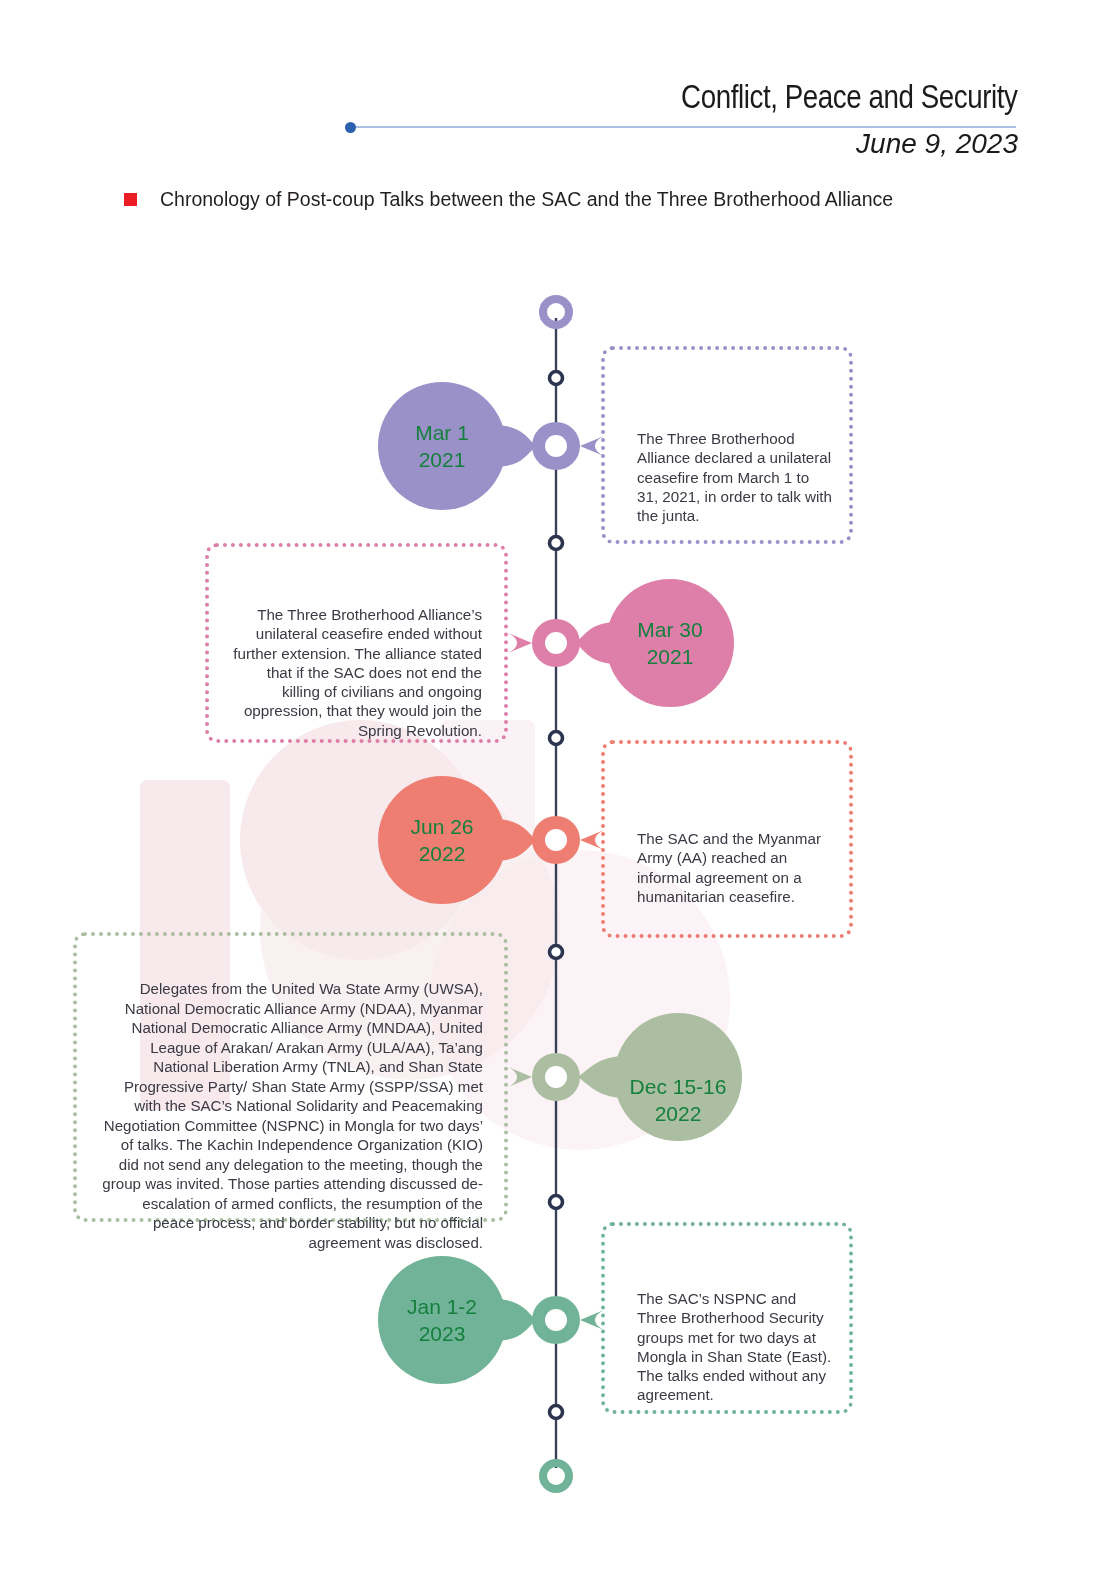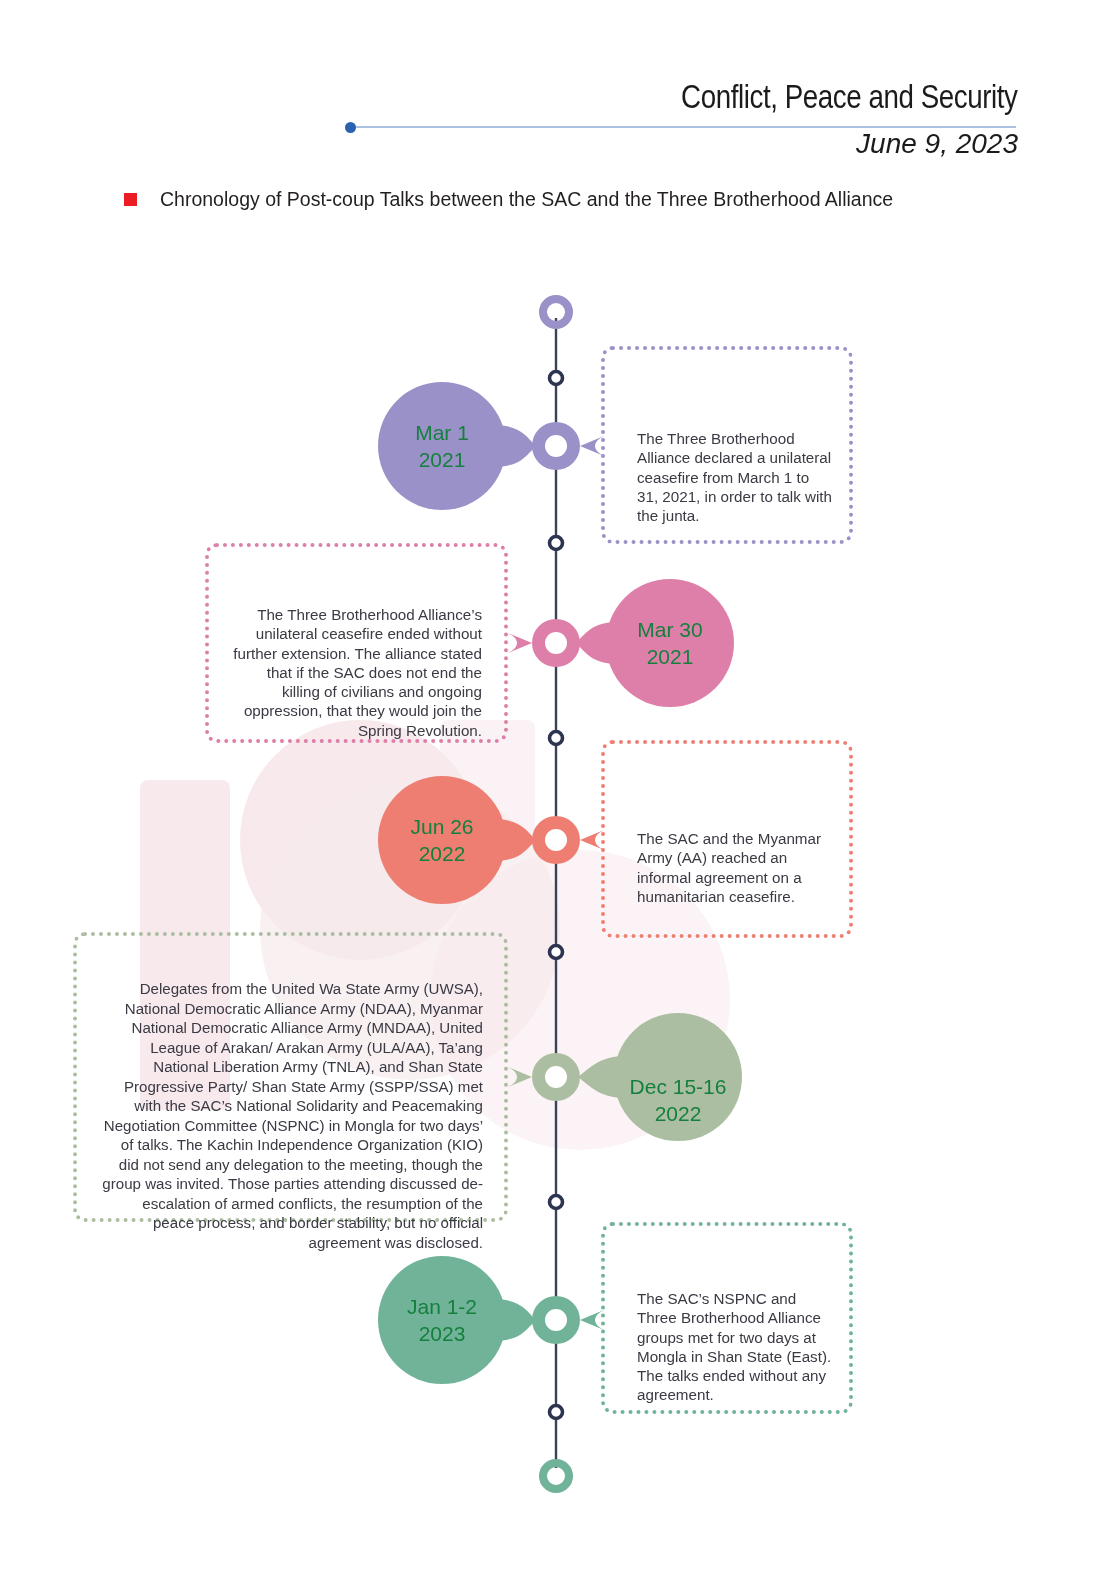--- a/index.html
+++ b/index.html
@@ -255,13 +255,13 @@
 <div class="callout" style="left:205px; top:543px; width:303px; height:200px; border-color:#DD7FA9;"></div>
 <div class="callout-text" style="left:230px; top:574px; width:252px; text-align:right;">The Three Brotherhood Alliance’s unilateral ceasefire ended without further extension. The alliance stated that if the SAC does not end the killing of civilians and ongoing oppression, that they would join the Spring Revolution.</div>
 
 <div class="callout" style="left:601px; top:740px; width:252px; height:198px; border-color:#EE7E71;"></div>
 <div class="callout-text" style="left:637px; top:798px; width:196px; text-align:left;">The SAC and the Myanmar Army (AA) reached an informal agreement on a humanitarian ceasefire.</div>
 
 <div class="callout" style="left:73px; top:932px; width:435px; height:290px; border-color:#ACBEA1;"></div>
 <div class="callout-text" style="left:98px; top:948px; width:385px; text-align:right; font-size:15.1px; line-height:1.295;">Delegates from the United Wa State Army (UWSA), National Democratic Alliance Army (NDAA), Myanmar National Democratic Alliance Army (MNDAA), United League of Arakan/ Arakan Army (ULA/AA), Ta’ang National Liberation Army (TNLA), and Shan State Progressive Party/ Shan State Army (SSPP/SSA) met with the SAC’s National Solidarity and Peacemaking Negotiation Committee (NSPNC) in Mongla for two days’ of talks. The Kachin Independence Organization (KIO) did not send any delegation to the meeting, though the group was invited. Those parties attending discussed de-escalation of armed conflicts, the resumption of the peace process, and border stability, but no official agreement was disclosed.</div>
 
 <div class="callout" style="left:601px; top:1222px; width:252px; height:192px; border-color:#71B399;"></div>
-<div class="callout-text" style="left:637px; top:1258px; width:196px; text-align:left;">The SAC’s NSPNC and Three Brotherhood Alliance groups met for two days at Mongla in Shan State (East). The talks ended without any agreement.</div>
+<div class="callout-text" style="left:637px; top:1258px; width:196px; text-align:left;">The SAC’s NSPNC and Three Brotherhood Security groups met for two days at Mongla in Shan State (East). The talks ended without any agreement.</div>
 
 </body></html>

